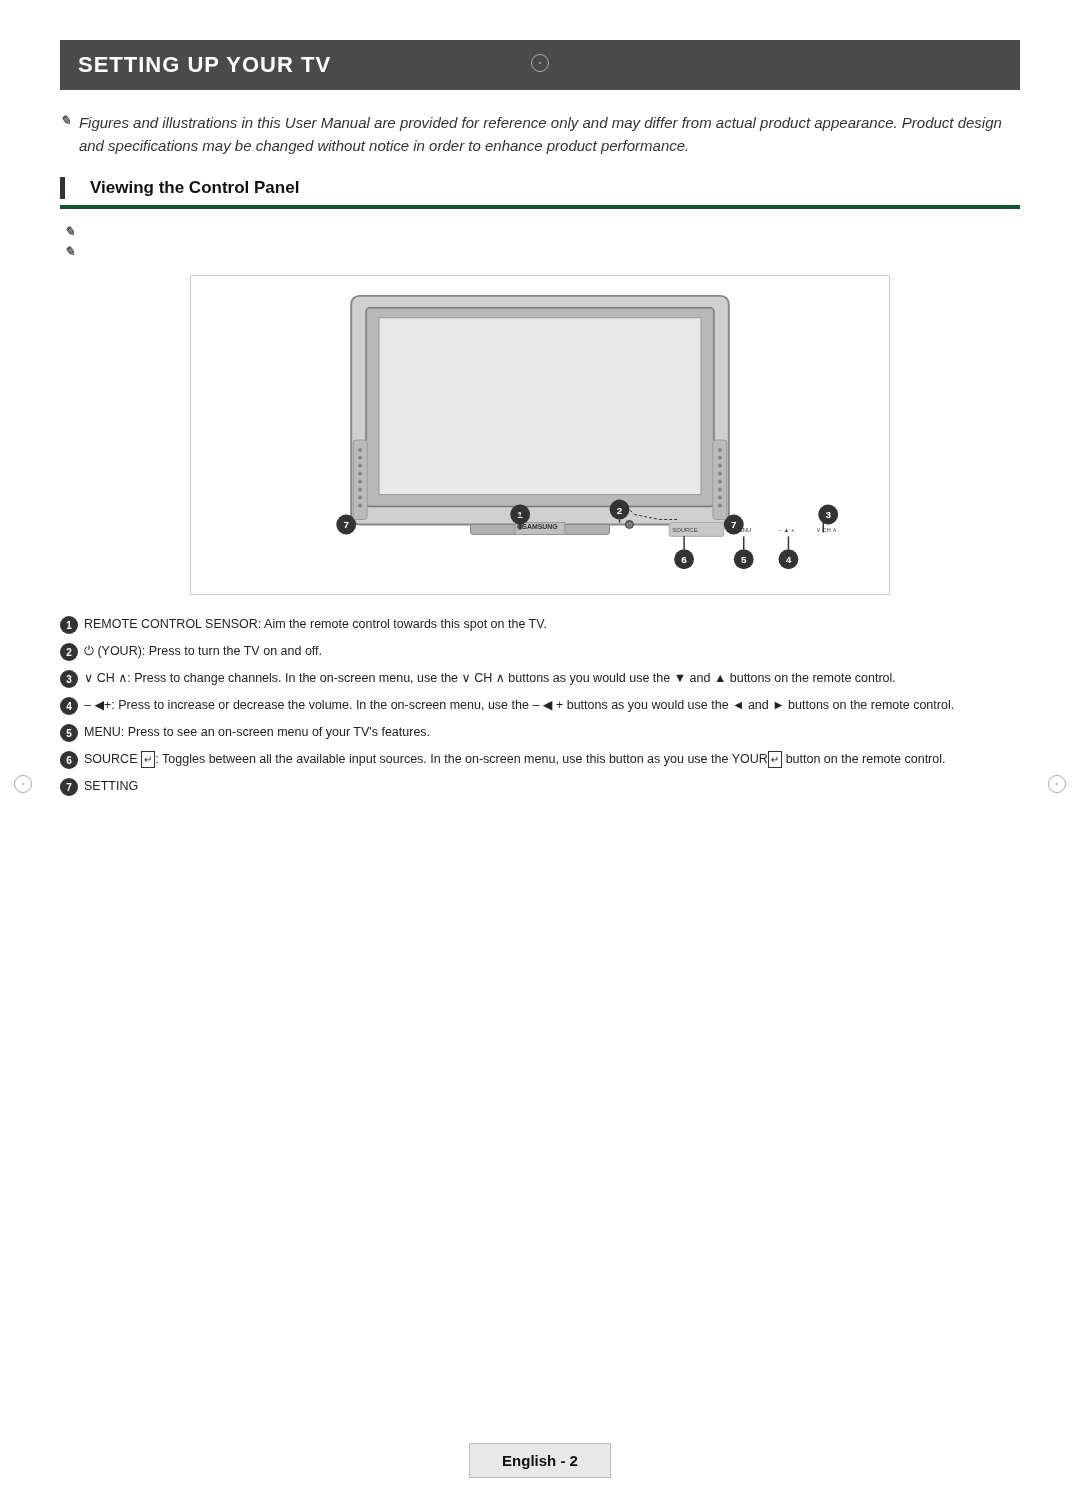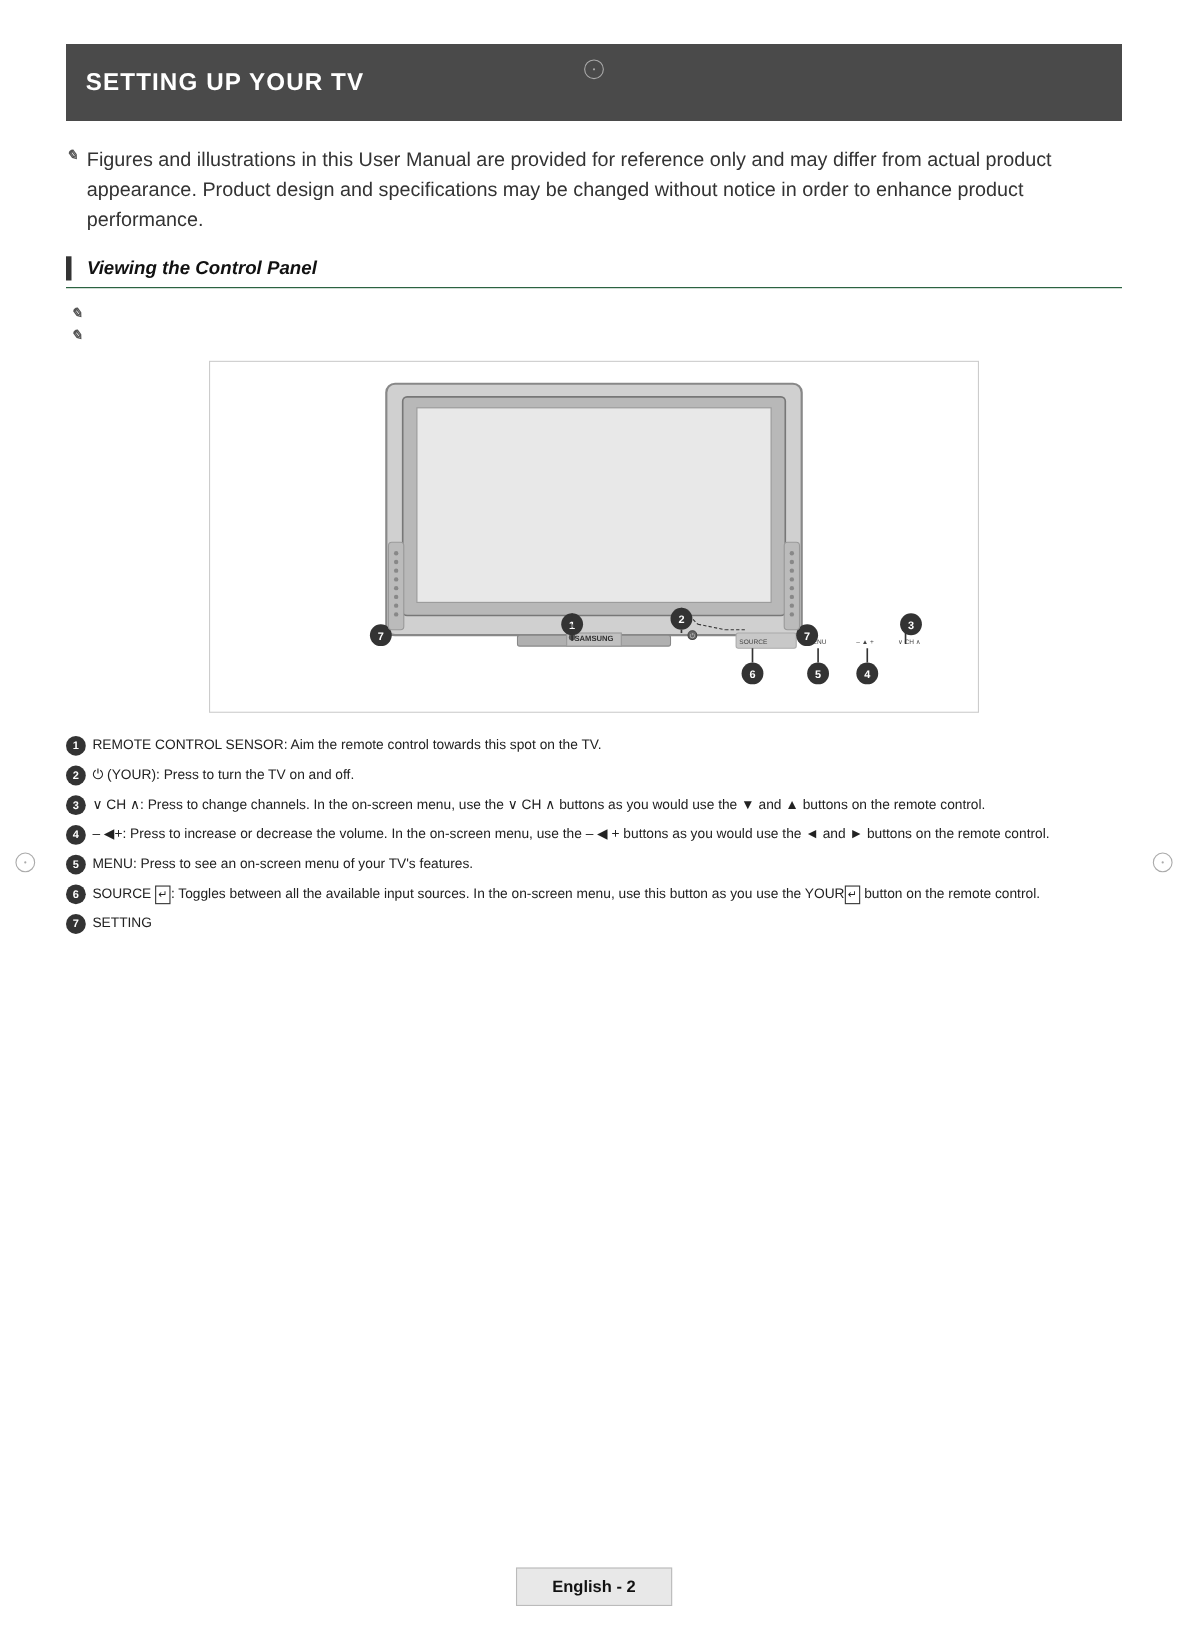--- a/index.html
+++ b/index.html
@@ -42,21 +42,21 @@
     .reg-left-mid { top: 50%; left: 14px; transform: translateY(-50%); }
     .reg-right-mid { top: 50%; right: 14px; transform: translateY(-50%); }
 
     .content-area {
       margin: 40px 60px 40px 60px;
     }
 
     
     .title-bar {
       background: #4a4a4a;
-      padding: 22px 18px;
+      padding: 12px 18px;
       margin-bottom: 22px;
     }
     .title-bar h1 {
       color: #fff;
       font-size: 22px;
       font-weight: 900;
       letter-spacing: 1px;
       text-transform: uppercase;
     }
 
@@ -69,34 +69,34 @@
     }
     .note-icon {
       font-size: 13px;
       color: #555;
       margin-top: 1px;
       flex-shrink: 0;
       font-style: italic;
       font-weight: bold;
     }
     .note-text {
-      font-size: 18px;
+      font-size: 15px;
       color: #333;
       line-height: 1.5;
+      font-style: italic;
     }
 
     
     .section-heading {
       display: flex;
       align-items: center;
-      gap: 4px;
-      border-bottom: 1px solid #14532d;
+      gap: 15px;
+      border-bottom: 4px solid #14532d;
       padding-bottom: 6px;
       margin-bottom: 14px;
-      font-style: italic;
     }
     .section-heading-bar {
       width: 5px;
       height: 22px;
       background: #333;
       margin-right: 10px;
       flex-shrink: 0;
     }
     .section-heading h2 {
       font-size: 17px;
@@ -160,21 +160,21 @@
     .desc-text {
       flex: 1;
     }
     .desc-text b {
       font-weight: 400;
     }
 
     
     .bottom-bar {
       position: absolute;
-      bottom: 68px;
+      bottom: 50px;
       left: 50%;
       transform: translateX(-50%);
       background: #e8e8e8;
       border: 1px solid #bbb;
       padding: 8px 32px;
     }
     .bottom-bar span {
       font-size: 15px;
       font-weight: bold;
       color: #111;

